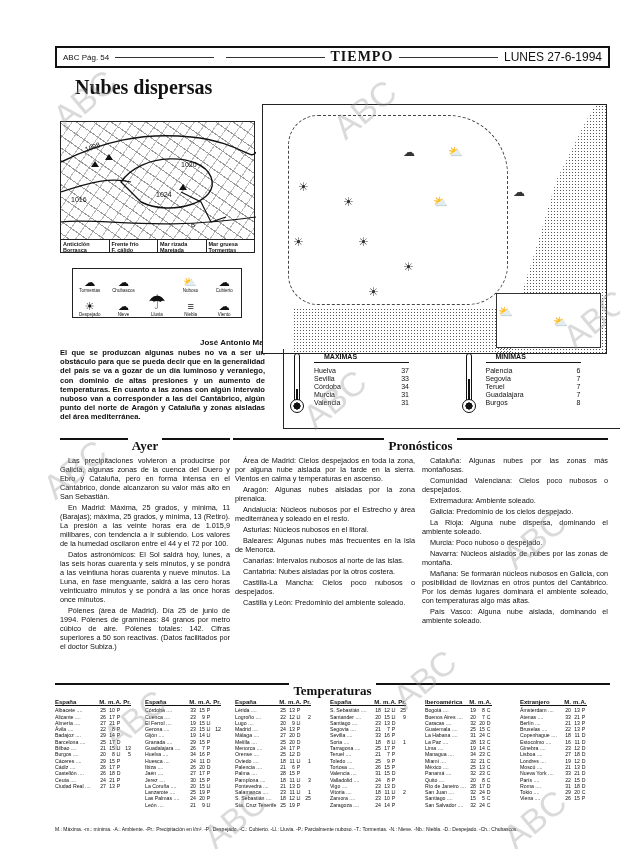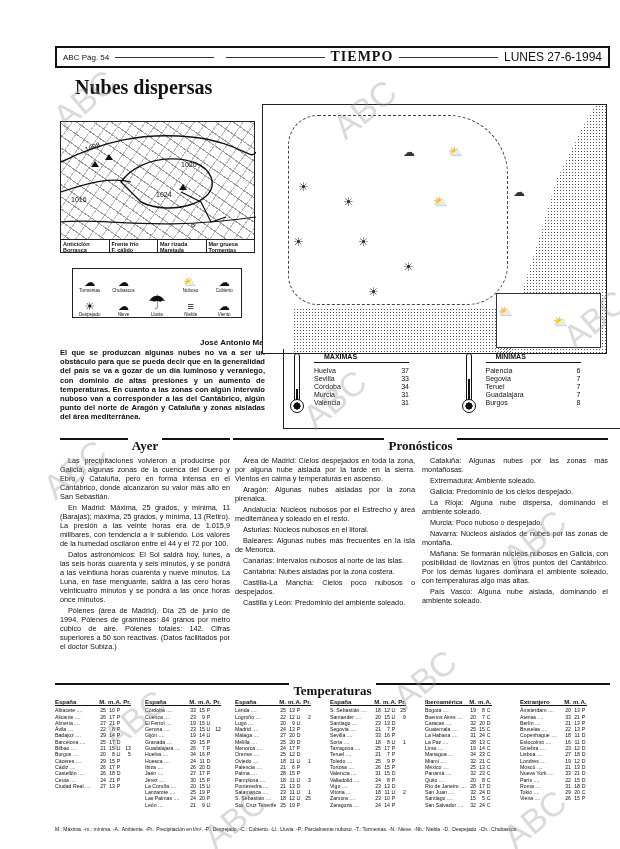--- a/index.html
+++ b/index.html
@@ -246,26 +246,27 @@
       <p><b>Datos astronómicos:</b><span> El Sol saldrá hoy, lunes, a las seis horas cuarenta y seis minutos, y se pondrá a las veintiuna horas cuarenta y nueve minutos. La Luna, en fase menguante, saldrá a las cero horas veinticuatro minutos y se pondrá a las once horas once minutos.</span></p>
       <p><b>Pólenes (área de Madrid).</b><span> Día 25 de junio de 1994. Pólenes de gramíneas: 84 granos por metro cúbico de aire. Pólenes totales: 142. Cifras superiores a 50 son reactivas. (Datos facilitados por el doctor Subiza.)</span></p>
     </div>
   <div class="col" id="pron-col1" style="left:180px;top:410px;width:180px;">
       <p><b>Área de Madrid:</b><span> Cielos despejados en toda la zona, por alguna nube aislada por la tarde en la sierra. Vientos en calma y temperaturas en ascenso.</span></p>
       <p><b>Aragón:</b><span> Algunas nubes aisladas por la zona pirenaica.</span></p>
       <p><b>Andalucía:</b><span> Núcleos nubosos por el Estrecho y área mediterránea y soleado en el resto.</span></p>
       <p><b>Asturias:</b><span> Núcleos nubosos en el litoral.</span></p>
       <p><b>Baleares:</b><span> Algunas nubes más frecuentes en la isla de Menorca.</span></p>
       <p><b>Canarias:</b><span> Intervalos nubosos al norte de las islas.</span></p>
-      <p><b>Cantabria:</b><span> Nubes aisladas por la zona costera.</span></p>
+      <p><b>Cantabria:</b><span> Nubes aisladas por la otros costera.</span></p>
       <p><b>Castilla-La Mancha:</b><span> Cielos poco nubosos o despejados.</span></p>
       <p><b>Castilla y León:</b><span> Predominio del ambiente soleado.</span></p>
     </div>
   <div class="col" id="pron-col2" style="left:367px;top:410px;width:186px;">
       <p><b>Cataluña:</b><span> Algunas nubes por las zonas más montañosas.</span></p>
+      <p><b>Comunidad Valenciana:</b><span> Cielos poco nubosos o despejados.</span></p>
       <p><b>Extremadura:</b><span> Ambiente soleado.</span></p>
       <p><b>Galicia:</b><span> Predominio de los cielos despejado.</span></p>
       <p><b>La Rioja:</b><span> Alguna nube dispersa, dominando el ambiente soleado.</span></p>
       <p><b>Murcia:</b><span> Poco nuboso o despejado.</span></p>
       <p><b>Navarra:</b><span> Núcleos aislados de nubes por las zonas de montaña.</span></p>
       <p><b>Mañana:</b><span> Se formarán núcleos nubosos en Galicia, con posibilidad de lloviznas en otros puntos del Cantábrico. Por los demás lugares dominará el ambiente soleado, con temperaturas algo más altas.</span></p>
       <p><b>País Vasco:</b><span> Alguna nube aislada, dominando el ambiente soleado.</span></p>
     </div>
 
   <div class="section-bar" style="left:0;top:637px;width:555px;">

